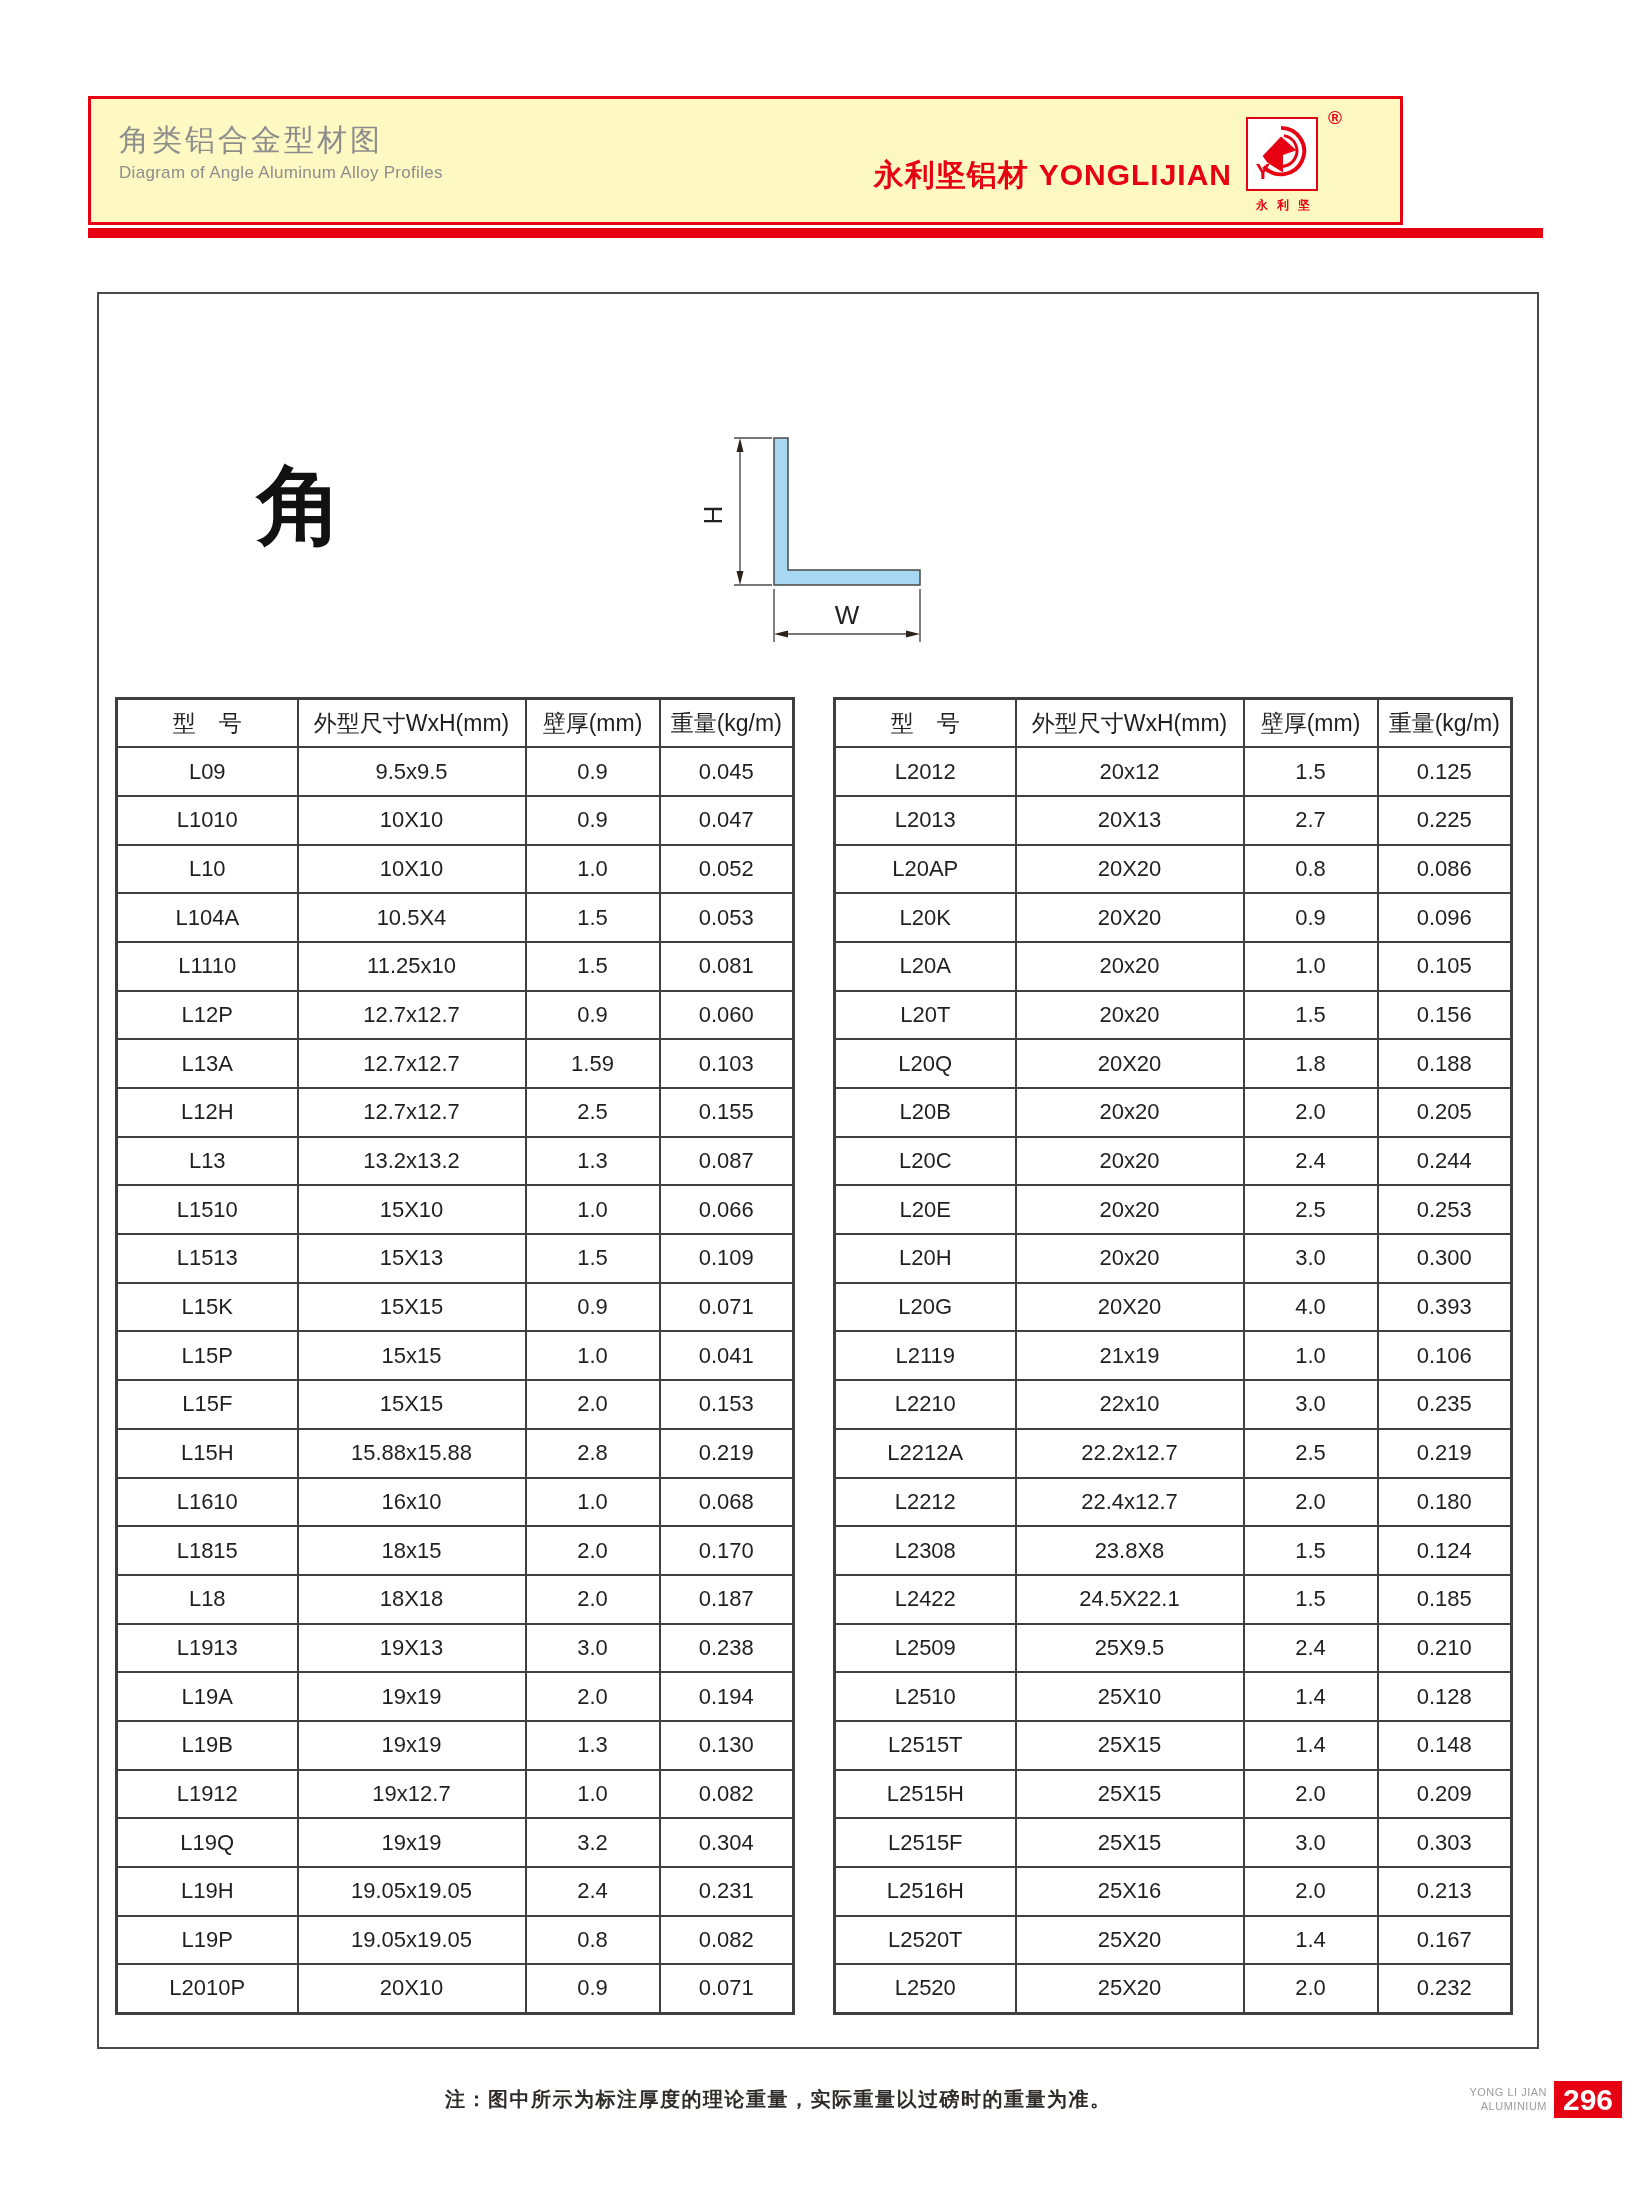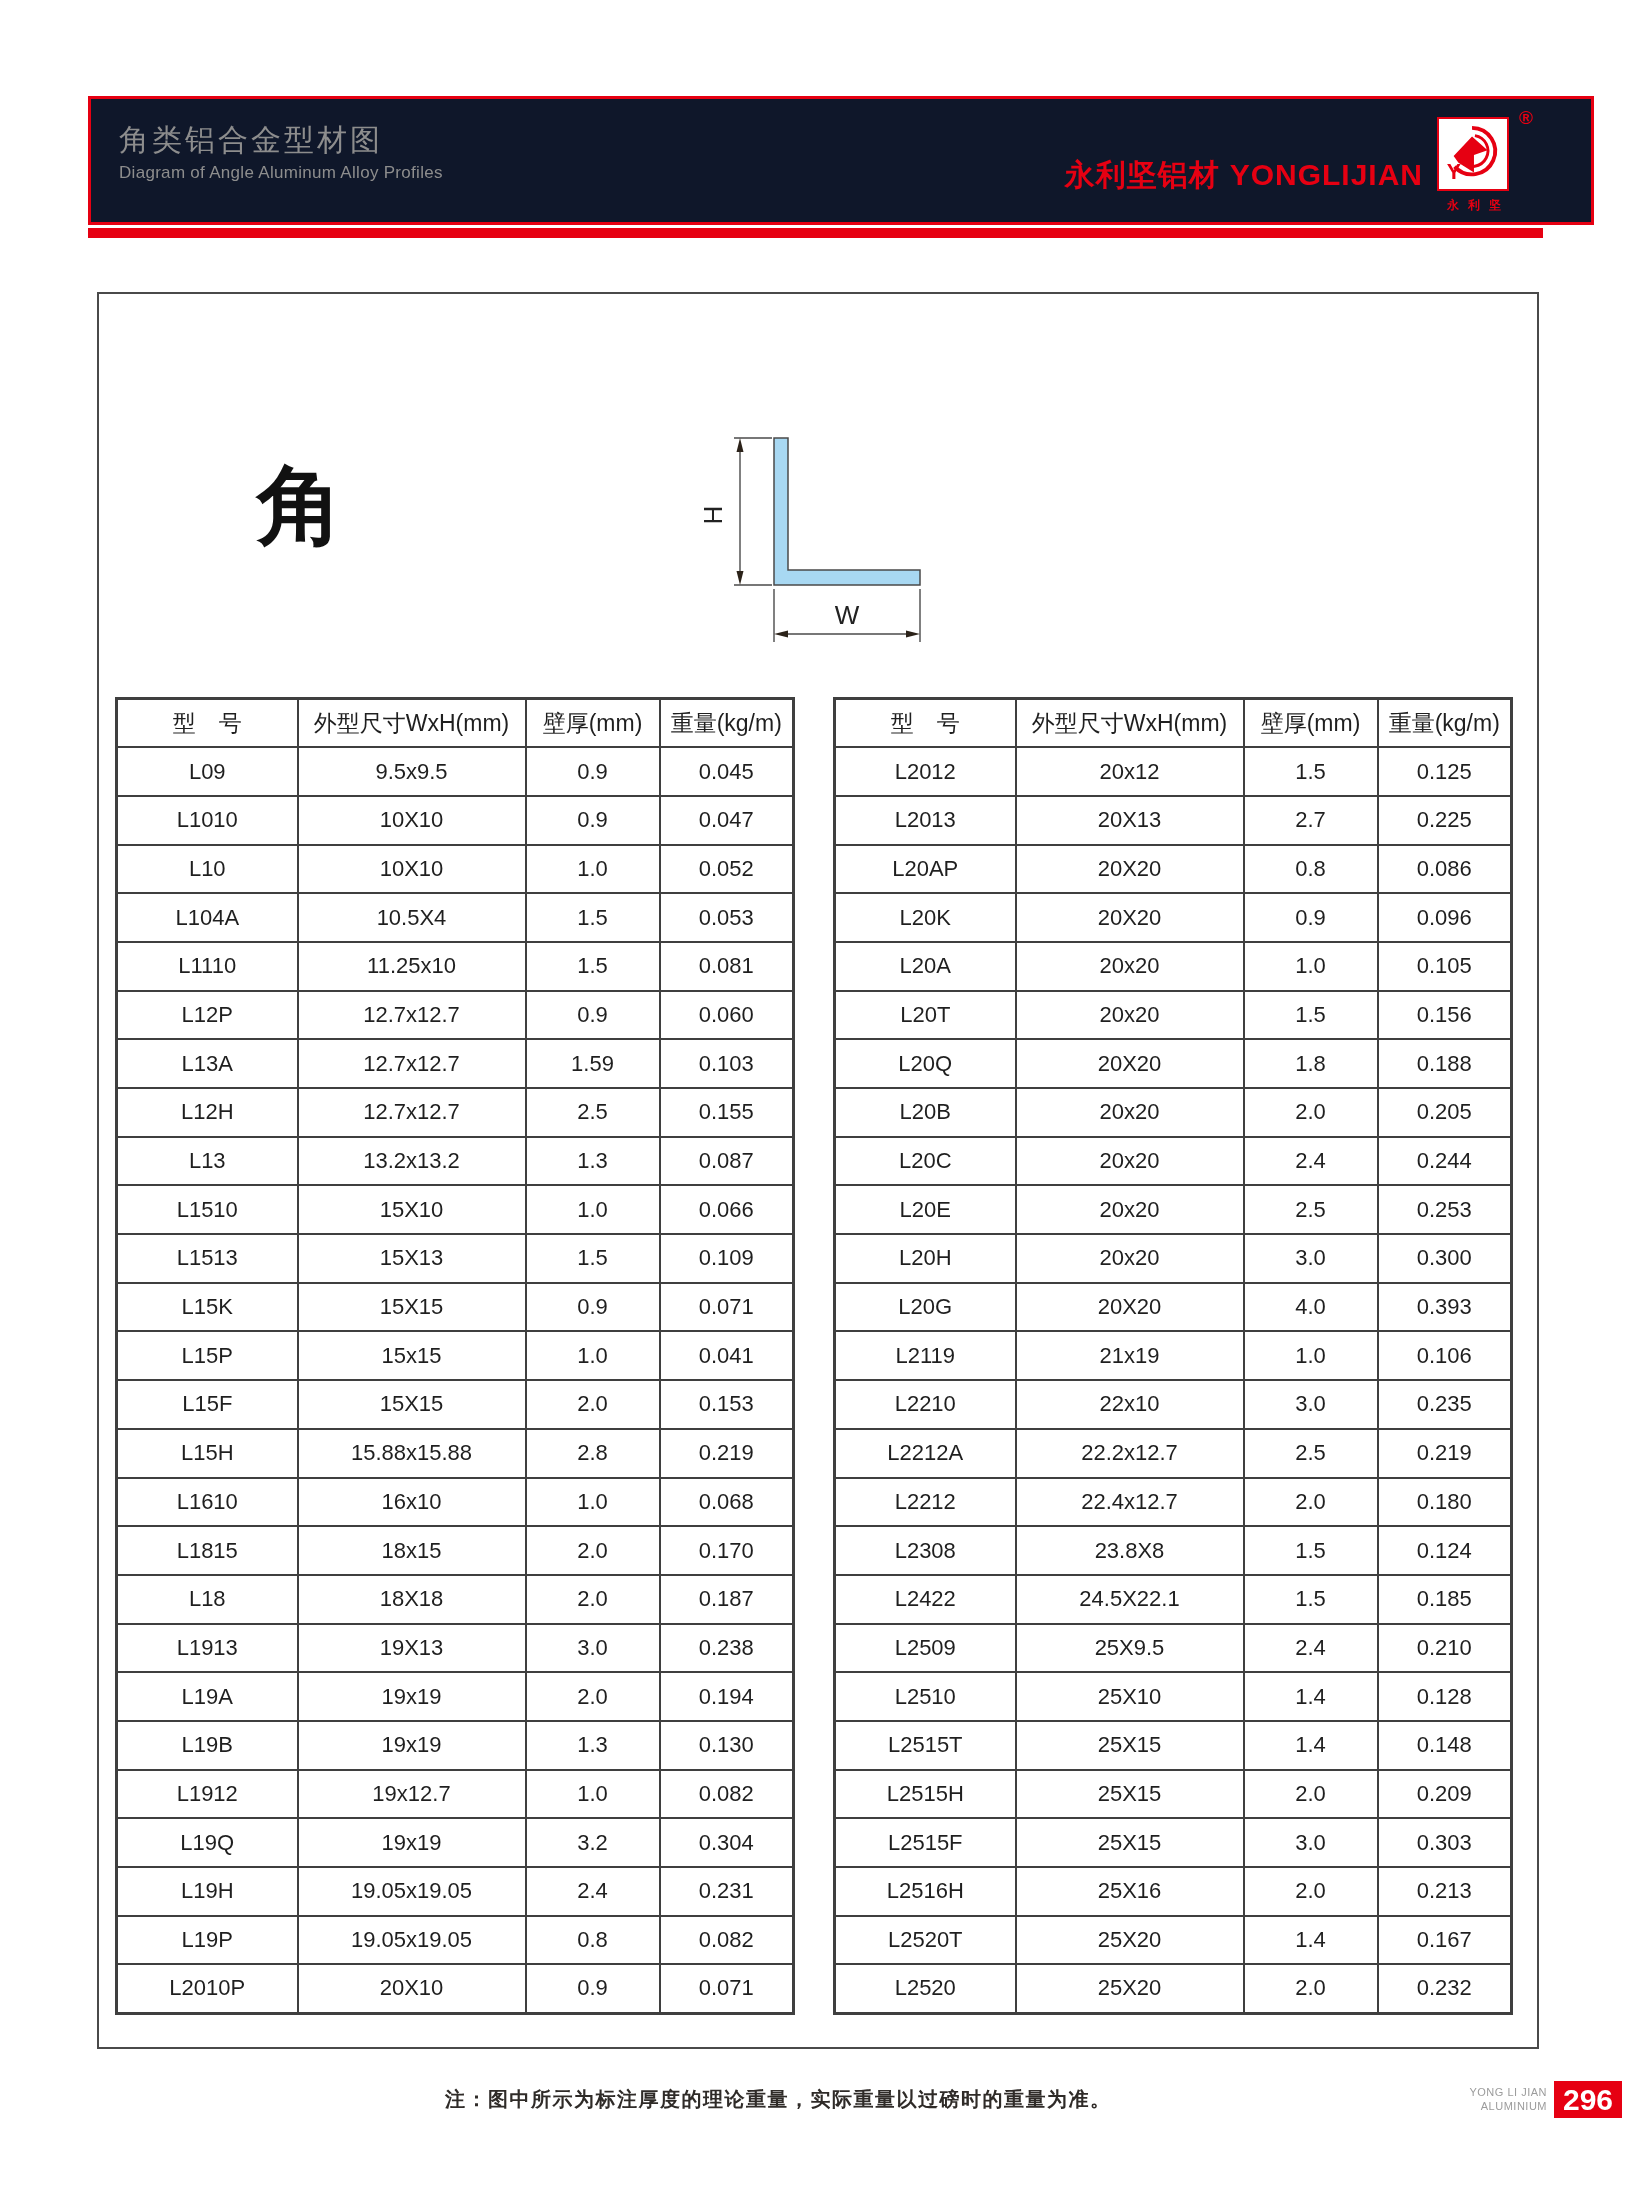--- a/index.html
+++ b/index.html
@@ -10,22 +10,22 @@
     --profile-fill:#a8d8f2;
   }
   *{margin:0;padding:0;box-sizing:border-box;}
   html,body{background:#ffffff;}
   body{
     width:1635px;height:2203px;position:relative;overflow:hidden;
     font-family:"Liberation Sans", sans-serif;color:var(--ink);
   }
   
   .header-frame{
-    position:absolute;left:88px;top:96px;width:1506px;height:129px;
-    border:3px solid var(--red);background:#0f172a;
+    position:absolute;left:88px;top:96px;width:1315px;height:129px;
+    border:3px solid var(--red);background:#fef9c3;
   }
   .titles{position:absolute;left:28px;top:24px;}
   .title-cn{font-size:30px;color:var(--gray);letter-spacing:3px;line-height:1.15;}
   .title-en{font-size:17px;color:var(--gray);margin-top:5px;letter-spacing:0.3px;}
   .brand{
     position:absolute;right:168px;bottom:26px;color:var(--red);
     font-weight:bold;font-size:30px;white-space:nowrap;letter-spacing:1px;
   }
   .brand .cn{margin-right:10px;}
   .logo-wrap{position:absolute;right:80px;top:18px;width:74px;text-align:center;}

